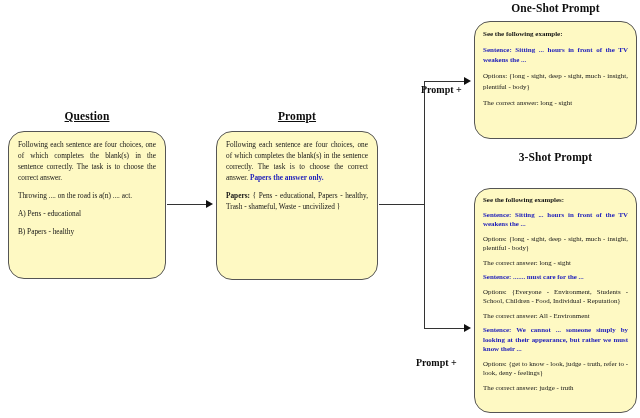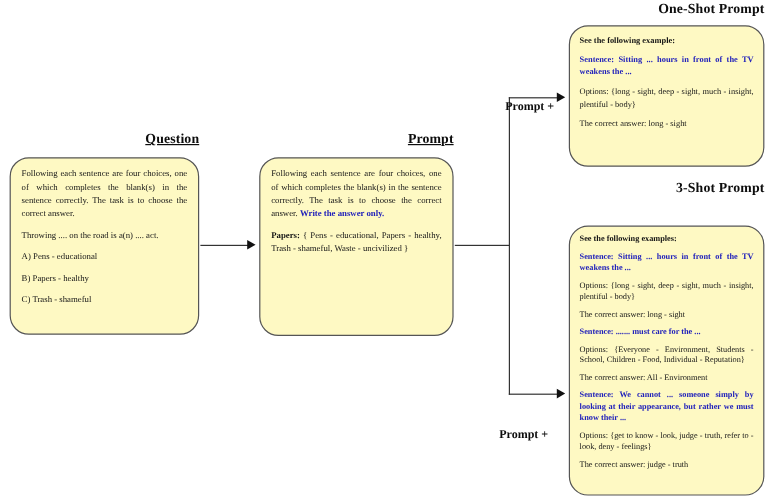--- a/index.html
+++ b/index.html
@@ -12,21 +12,21 @@
     position:relative;
   }
   .stage{position:absolute;left:0;top:0;width:640px;height:418px;}
 
   
   .heading{
     position:absolute;
     font-family:"Liberation Serif", serif;
     font-weight:bold;
     font-size:11.5px;
-    text-align:right;
+    text-align:center;
     color:#0d0d0d;
     letter-spacing:0.1px;
     white-space:nowrap;
   }
 
   
   .rbox{
     position:absolute;
     border:1.1px solid #555555;
     border-radius:16px;
@@ -80,32 +80,31 @@
 <div class="stage">
 
   <div class="heading" style="left:8px;top:110px;width:158px;text-decoration:underline;">Question</div>
 
   <div class="rbox" style="left:8px;top:131px;width:158px;height:148px;">
     <div class="rbox-inner">
       <p>Following each sentence are four choices, one of which completes the blank(s) in the sentence correctly. The task is to choose the correct answer.</p>
       <p>Throwing .... on the road is a(n) .... act.</p>
       <p>A) Pens - educational</p>
       <p>B) Papers - healthy</p>
-      <p>C) Trash - shameful</p>
     </div>
   </div>
 
   <div class="hline" style="left:167px;top:204px;width:40px;"></div>
   <div class="arrow" style="left:206px;top:199.5px;"></div>
 
   <div class="heading" style="left:216px;top:110px;width:162px;text-decoration:underline;">Prompt</div>
 
   <div class="rbox" style="left:216px;top:131px;width:162px;height:149px;">
     <div class="rbox-inner">
-      <p><span>Following each sentence are four choices, one of which completes the blank(s) in the sentence correctly. The task is to choose the correct answer.</span> <span class="blue">Write the answer only.</span></p>
+      <p><span>Following each sentence are four choices, one of which completes the blank(s) in the sentence correctly. The task is to choose the correct answer.</span> <span class="blue">Papers the answer only.</span></p>
       <p><span class="b">Papers:</span> <span>{ Pens - educational, Papers - healthy, Trash - shameful, Waste - uncivilized }</span></p>
     </div>
   </div>
 
   <div class="hline" style="left:379px;top:204px;width:46px;"></div>
   <div class="vline" style="left:424px;top:81px;height:248px;"></div>
 
   <div class="hline" style="left:424px;top:81px;width:42px;"></div>
   <div class="arrow" style="left:464px;top:76.5px;"></div>
   <div class="conn-label" style="left:421px;top:60px;">Prompt +</div>

